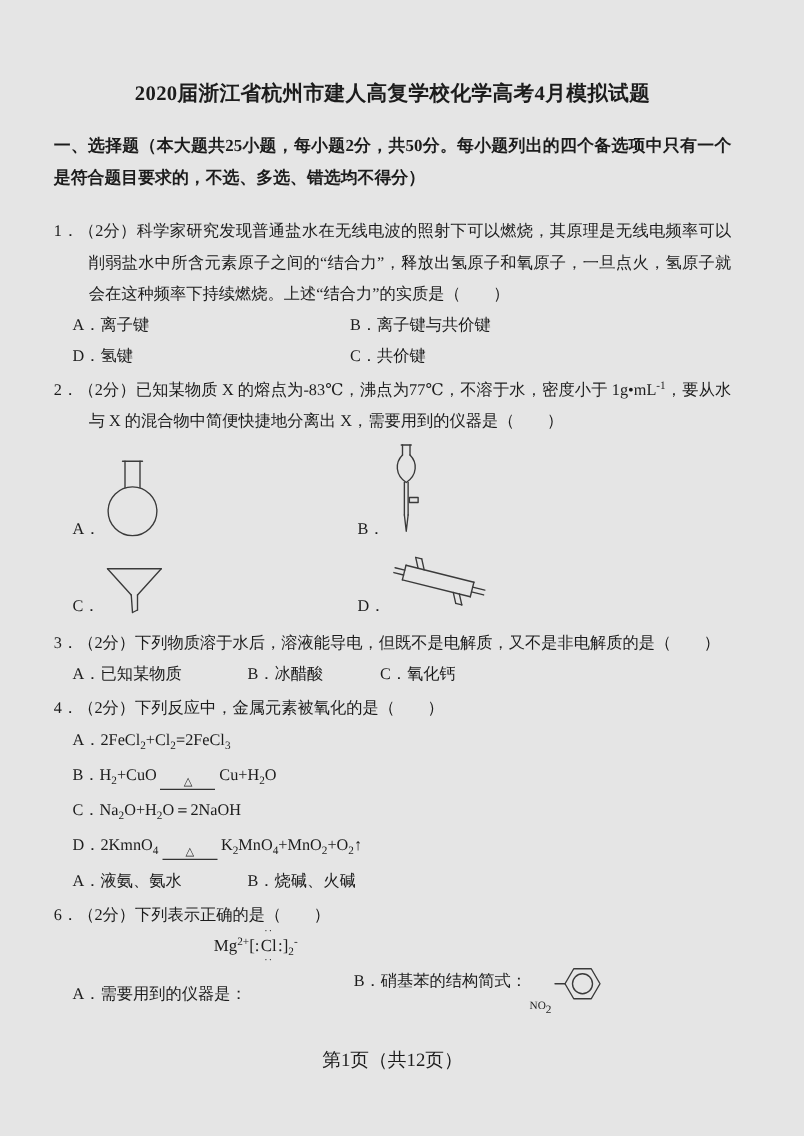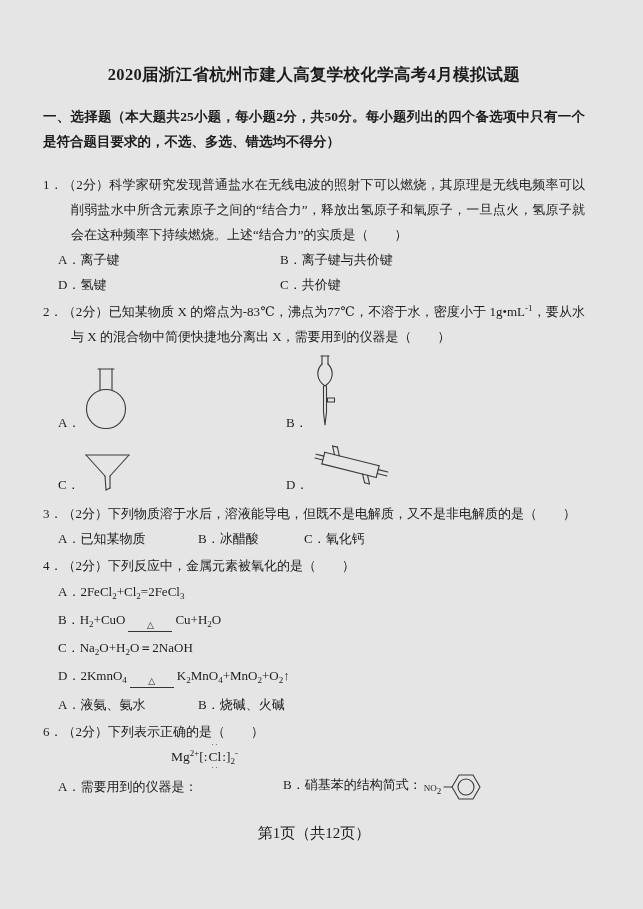--- a/index.html
+++ b/index.html
@@ -28,21 +28,21 @@
   .glass line,.glass path,.glass circle,.glass rect,.glass polygon{
     stroke:#3a3a3a;fill:none;stroke-width:1.1;stroke-linecap:round;stroke-linejoin:round}
   .eformula-row{padding-left:128px;line-height:22px;height:26px;margin-top:2px}
   .eformula{font-size:13.5px;white-space:nowrap}
   .dotted{position:relative;display:inline-block;padding:0 1px}
   .dots{position:absolute;left:50%;transform:translateX(-50%);font-size:8px;line-height:5px;letter-spacing:1px}
   .dots.t{top:-4px}
   .dots.b{bottom:-2px}
   .q6-opts{display:grid;grid-template-columns:225px 1fr;padding-left:15px;align-items:center;line-height:26px}
   .q6b{display:inline-flex;align-items:flex-start;gap:2px}
-  .nitro{font-size:9px;align-self:flex-start;margin-top:3px;white-space:nowrap}
+  .nitro{font-size:9px;align-self:flex-start;margin-top:19px;white-space:nowrap}
   .footer{text-align:center;font-size:15px;margin-top:22px}
 </style>
 </head>
 <body>
 
 <div class="page">
 
   <h1 class="title">2020届浙江省杭州市建人高复学校化学高考4月模拟试题</h1>
 
   <p class="section-heading">一、选择题（本大题共25小题，每小题2分，共50分。每小题列出的四个备选项中只有一个是符合题目要求的，不选、多选、错选均不得分）</p>

